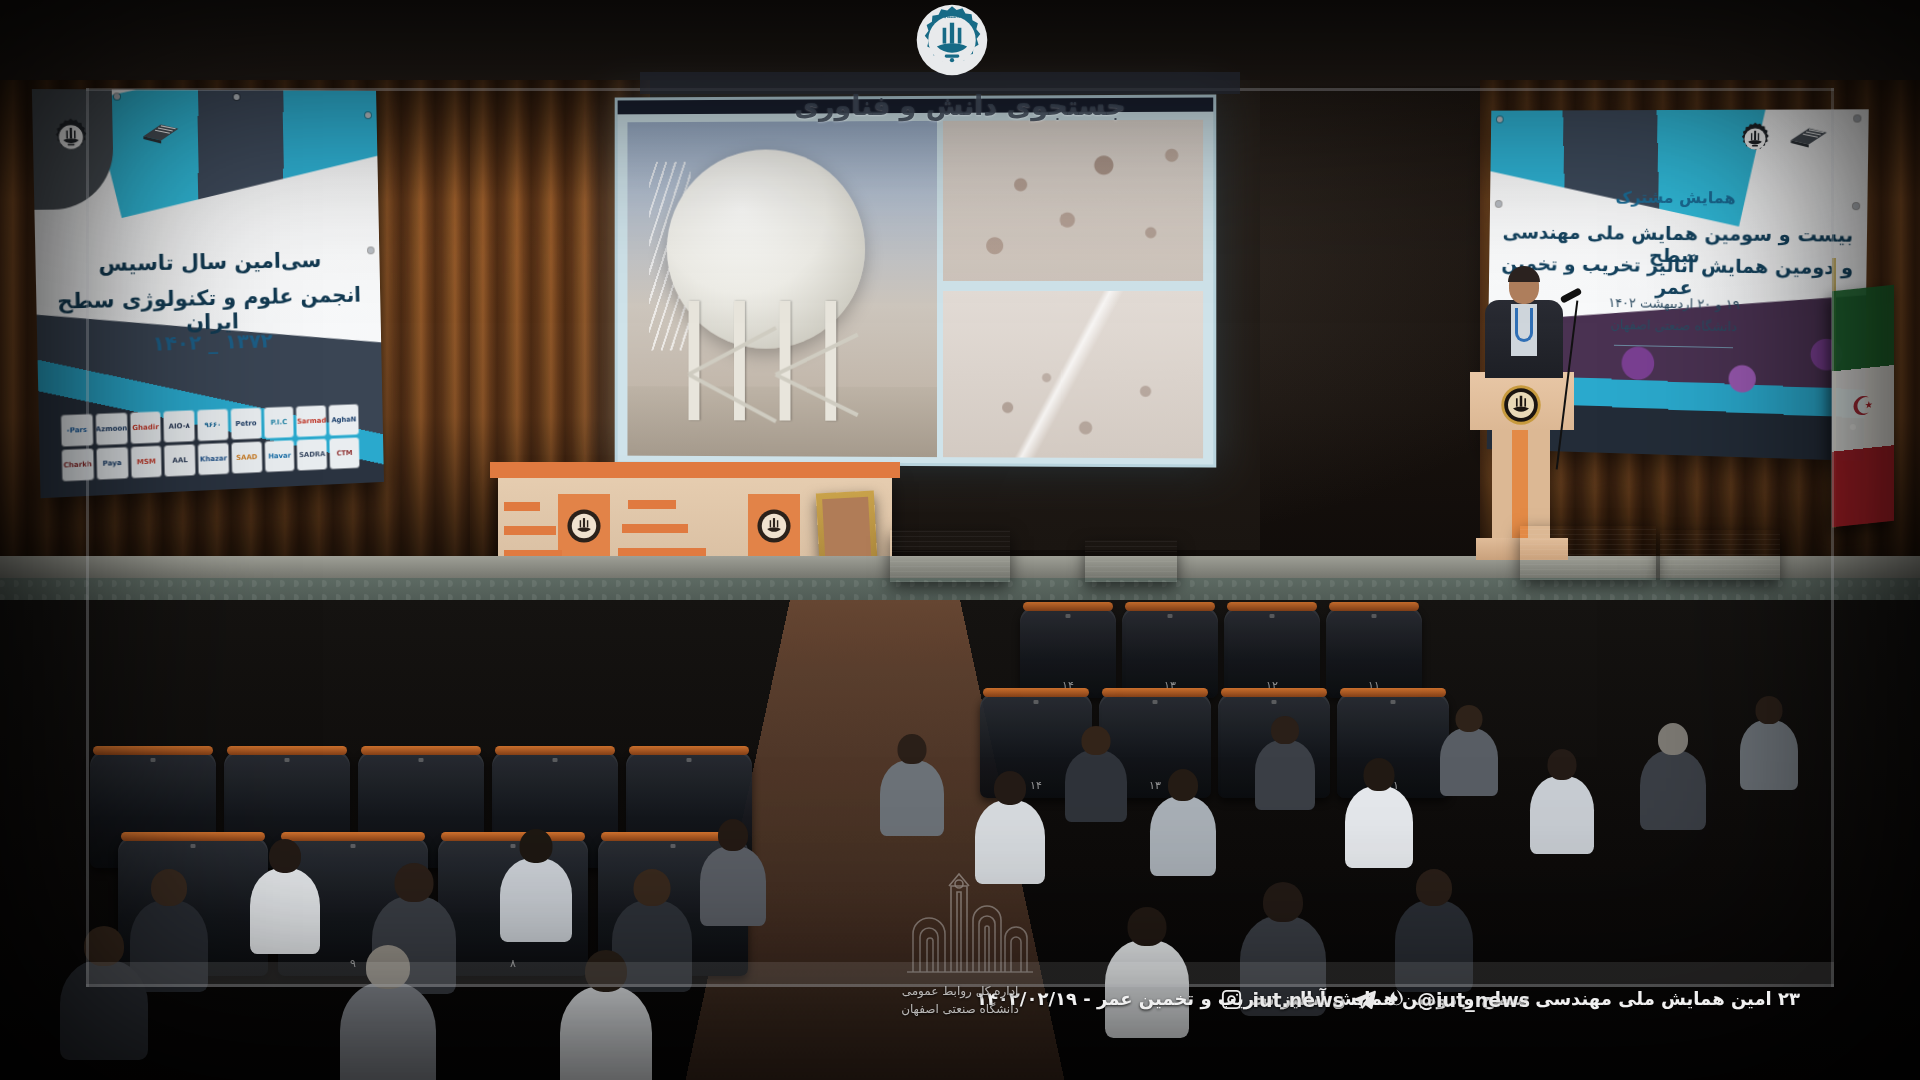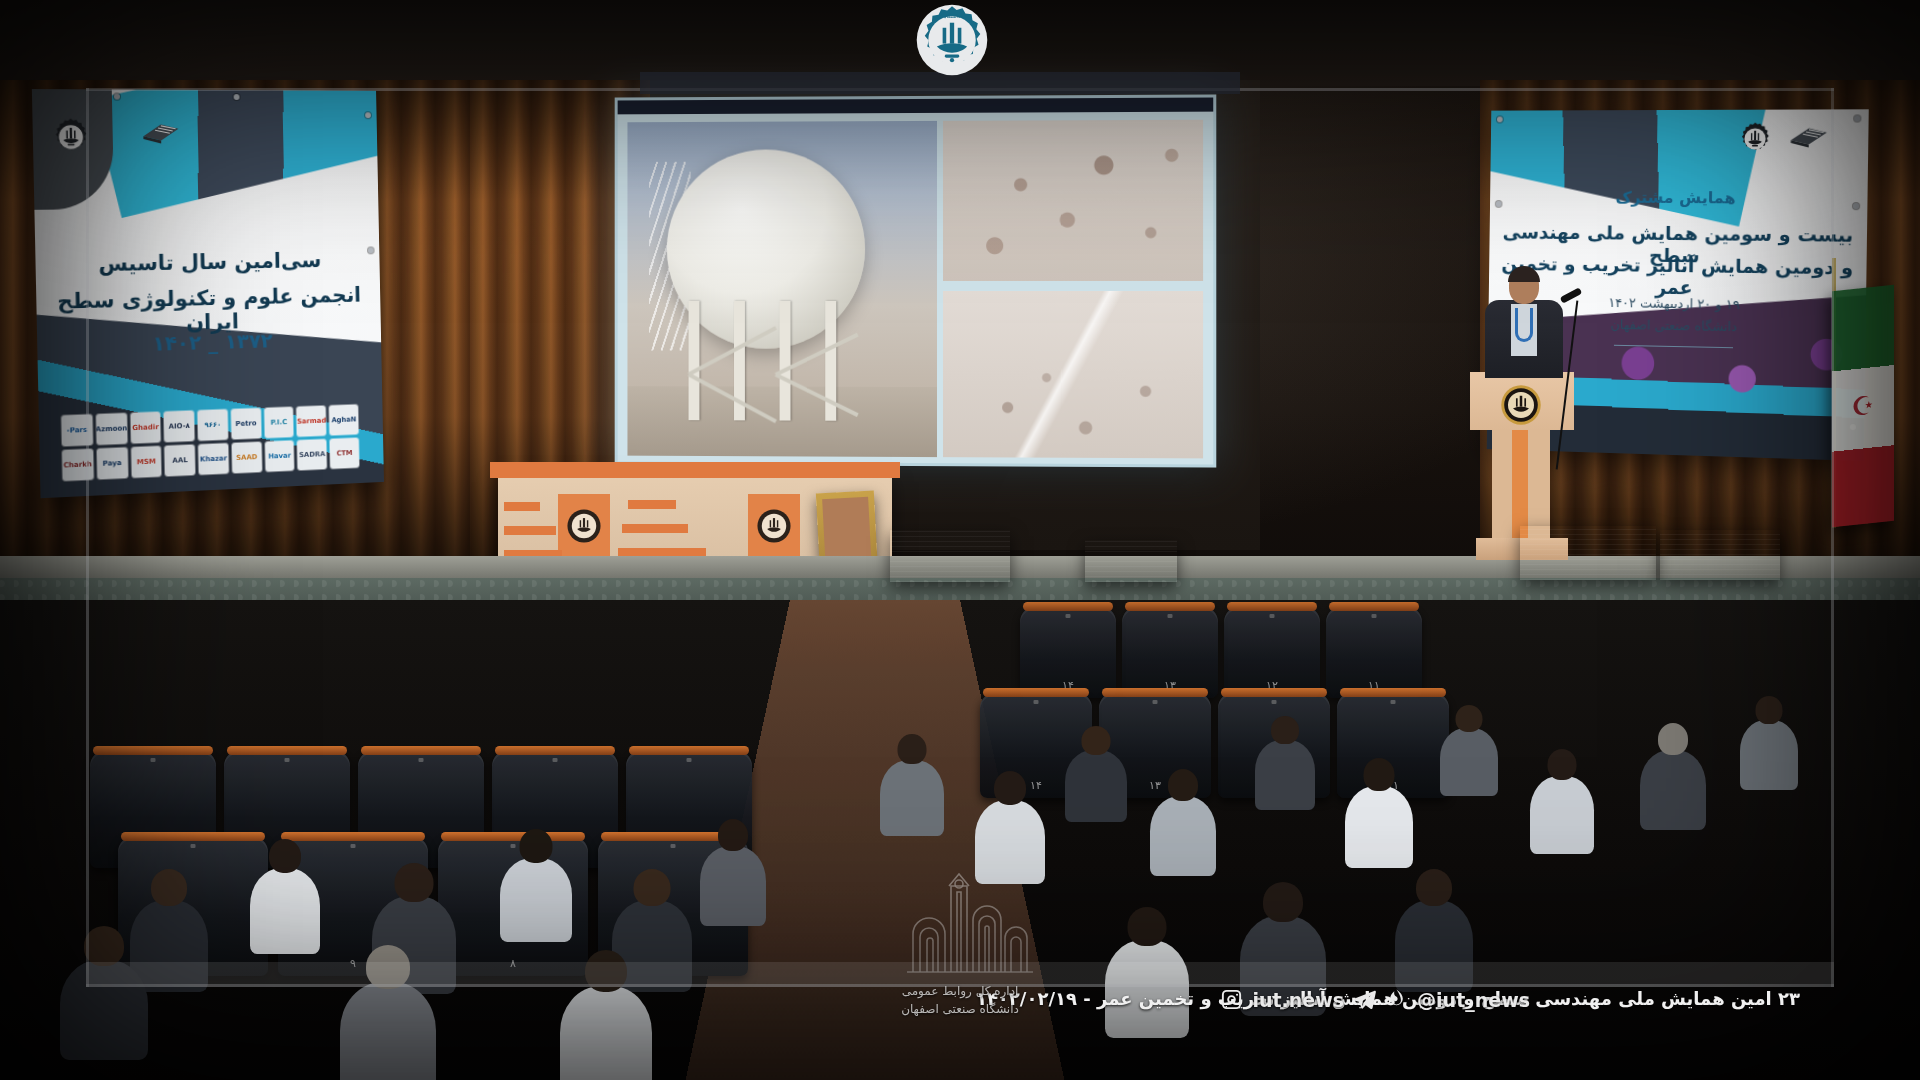--- a/index.html
+++ b/index.html
@@ -679,20 +679,21 @@
         <rect x="37" y="33" width="5" height="22"></rect>
         <rect x="58" y="33" width="5" height="22"></rect>
         <path d="M29 59c6.5-3.2 14-4.4 21-4.4s14.5 1.2 21 4.4c-5.4 5.6-12.8 8.6-21 8.6S34.4 64.6 29 59z"></path>
         <rect x="40" y="70" width="20" height="4.5" rx="2"></rect>
         <circle cx="50" cy="78" r="3"></circle>
       </g>
       <text x="50" y="20" text-anchor="middle" font-size="7" fill="#166a86" font-family="DejaVu Sans, sans-serif">دانشگاه</text>
     </svg>
   </div>
 
+  <div class="wm-text">جستجوی دانش و فناوری</div>
 
   <div class="caption-bar"></div>
 
   <div class="caption-text">۲۳ امین همایش ملی مهندسی سطح و دومین همایش آنالیز تخریب و تخمین عمر - ۱۴۰۲/۰۲/۱۹</div>
 
   <div class="pr-block">
     <div>اداره کل روابط عمومی</div>
     <div>دانشگاه صنعتی اصفهان</div>
   </div>
 

